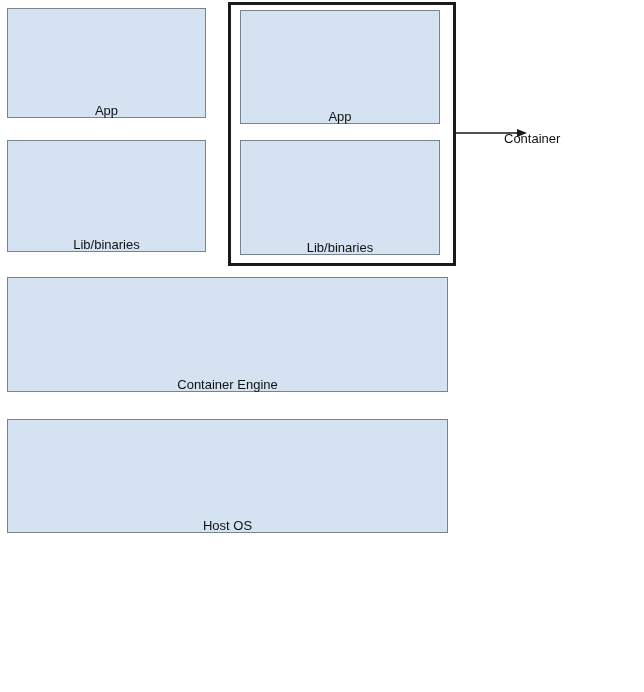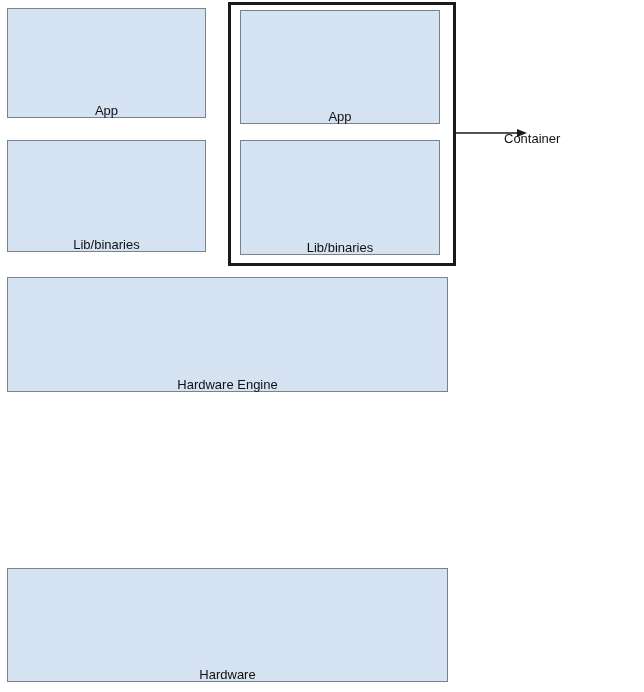--- a/index.html
+++ b/index.html
@@ -80,19 +80,19 @@
     <span>Lib/binaries</span>
   </div>
 
   <svg class="arrow-svg" viewBox="0 0 72 20" aria-hidden="true">
     <line x1="0" y1="10" x2="62" y2="10" stroke="#1a1a1a" stroke-width="1.4"></line>
     <polygon points="62,6 72,10 62,14" fill="#1a1a1a"></polygon>
   </svg>
   <div class="callout-label">Container</div>
 
   <div class="box engine">
-    <span>Hardware Engine</span>
+    <span>Container Engine</span>
   </div>
-  <div class="box hardware">
-    <span>Hardware</span>
+  <div class="box host-os">
+    <span>Host OS</span>
   </div>
 
 </div>
 
 </body></html>

